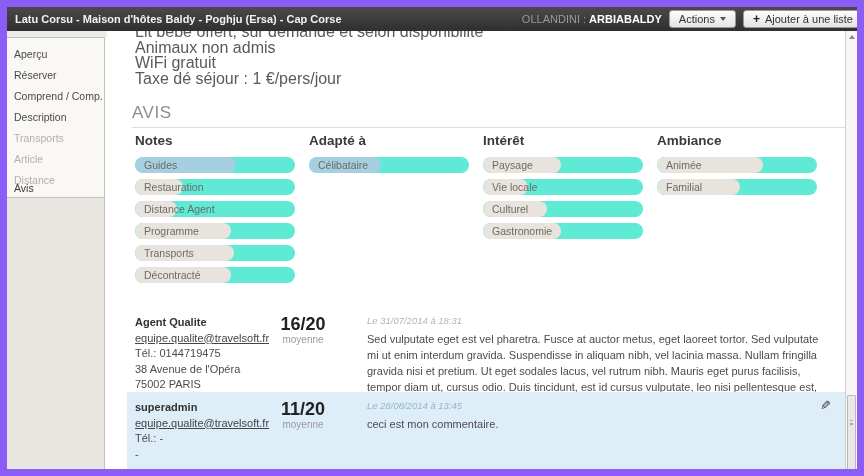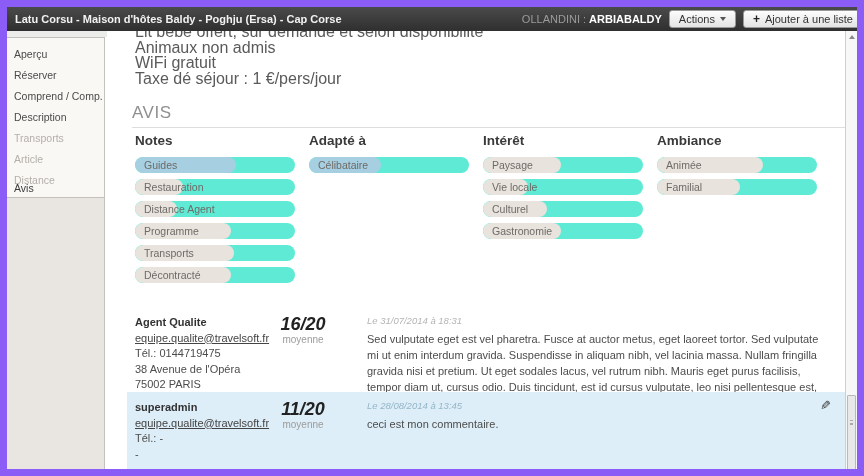--- a/index.html
+++ b/index.html
@@ -46,21 +46,21 @@
   .bar .fill { position:absolute; left:0; top:0; bottom:0; border-radius:8px; background:#e8e3dd; }
   .bar.blue .fill { background:#a7cfe2; }
   .bar .bar-label { position:absolute; left:9px; top:2px; font-size:10.5px; color:#6e6a66; white-space:nowrap; }
 
   
   .review { position:absolute; left:28px; top:284px; width:716px; display:flex; align-items:flex-start; }
   .r-author { width:132px; font-size:11px; color:#4c4c4c; line-height:15.5px; }
   .r-name { font-weight:bold; color:#333; }
   .r-email { color:#444; text-decoration:underline; display:block; cursor:pointer; }
   .r-score { width:72px; text-align:center; }
-  .score { font-size:18px; font-weight:bold; color:#222; line-height:19px;font-style:italic; }
+  .score { font-size:18px; font-weight:bold; color:#222; line-height:19px; }
   .score-label { font-size:10px; color:#9b9b9b; }
   .r-body { flex:1; margin-left:28px; }
   .r-date { font-size:9.5px; font-style:italic; color:#b4b4b4; margin-bottom:5px; }
   .r-text { font-size:11px; color:#4c4c4c; line-height:16px; max-width:452px; }
 
   .review-hl { position:absolute; left:20px; top:361px; width:726px; height:115px;
     background:#ddeef8; padding:8px; display:flex; align-items:flex-start; }
   .review-hl .r-date { color:#93b6c8; }
   .edit-btn { position:absolute; right:22px; top:6px; background:none; border:none;
     font-size:13px; color:#333; cursor:pointer; transform:scaleX(-1); }

